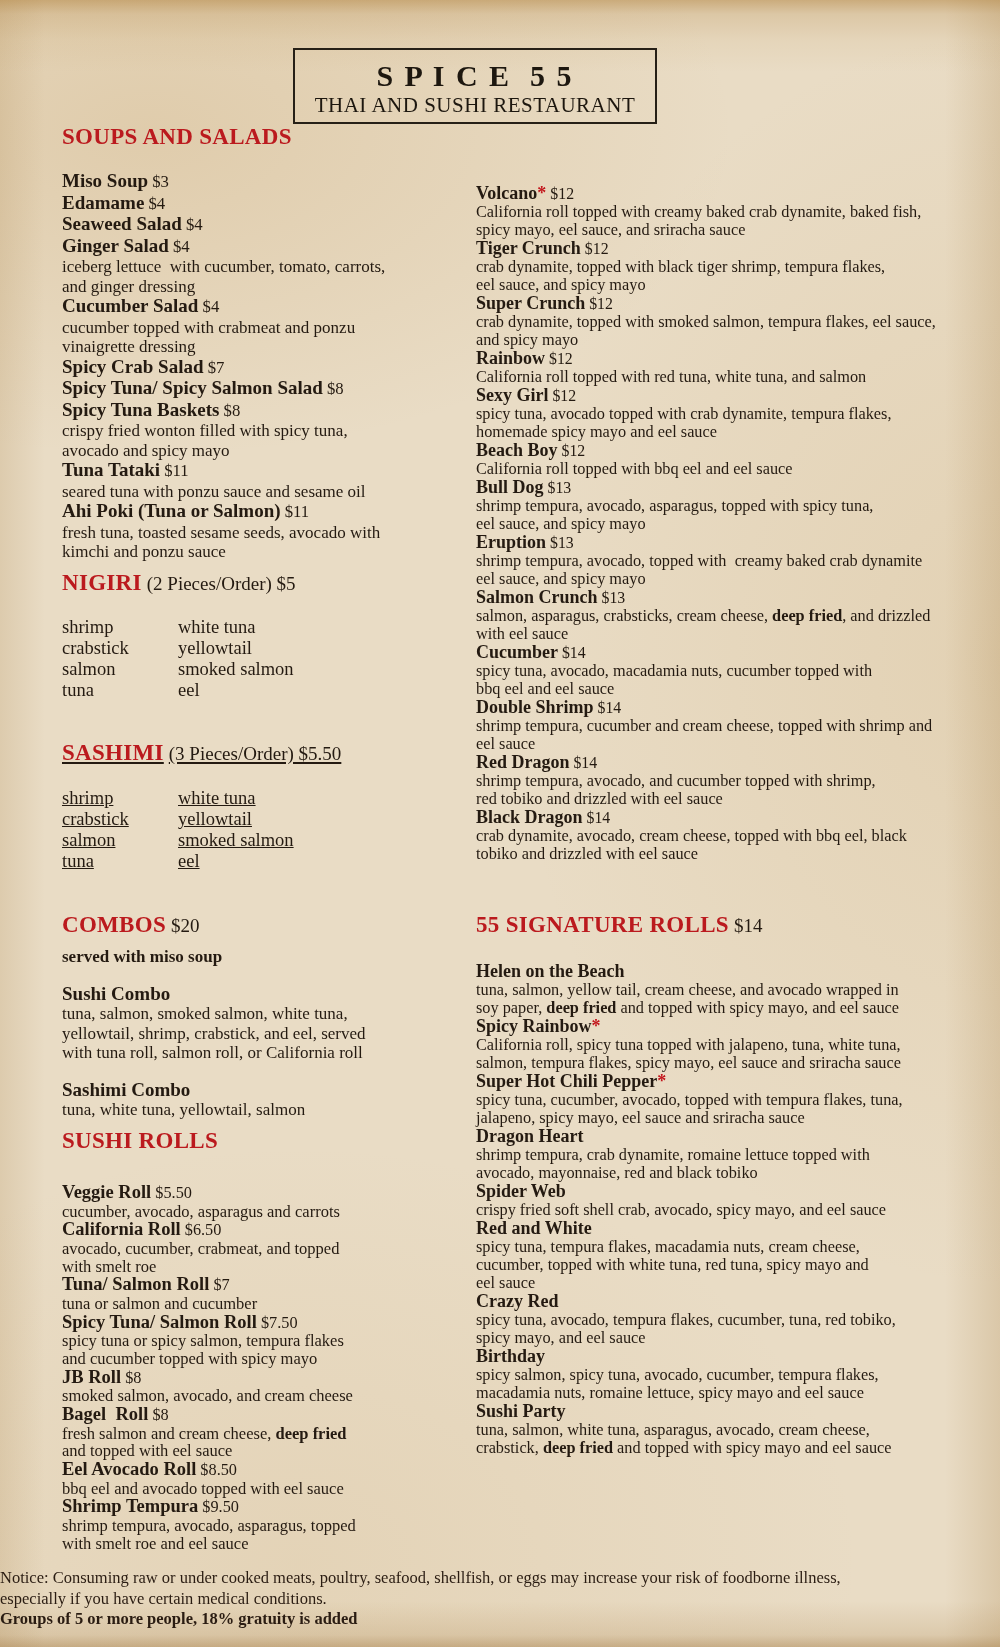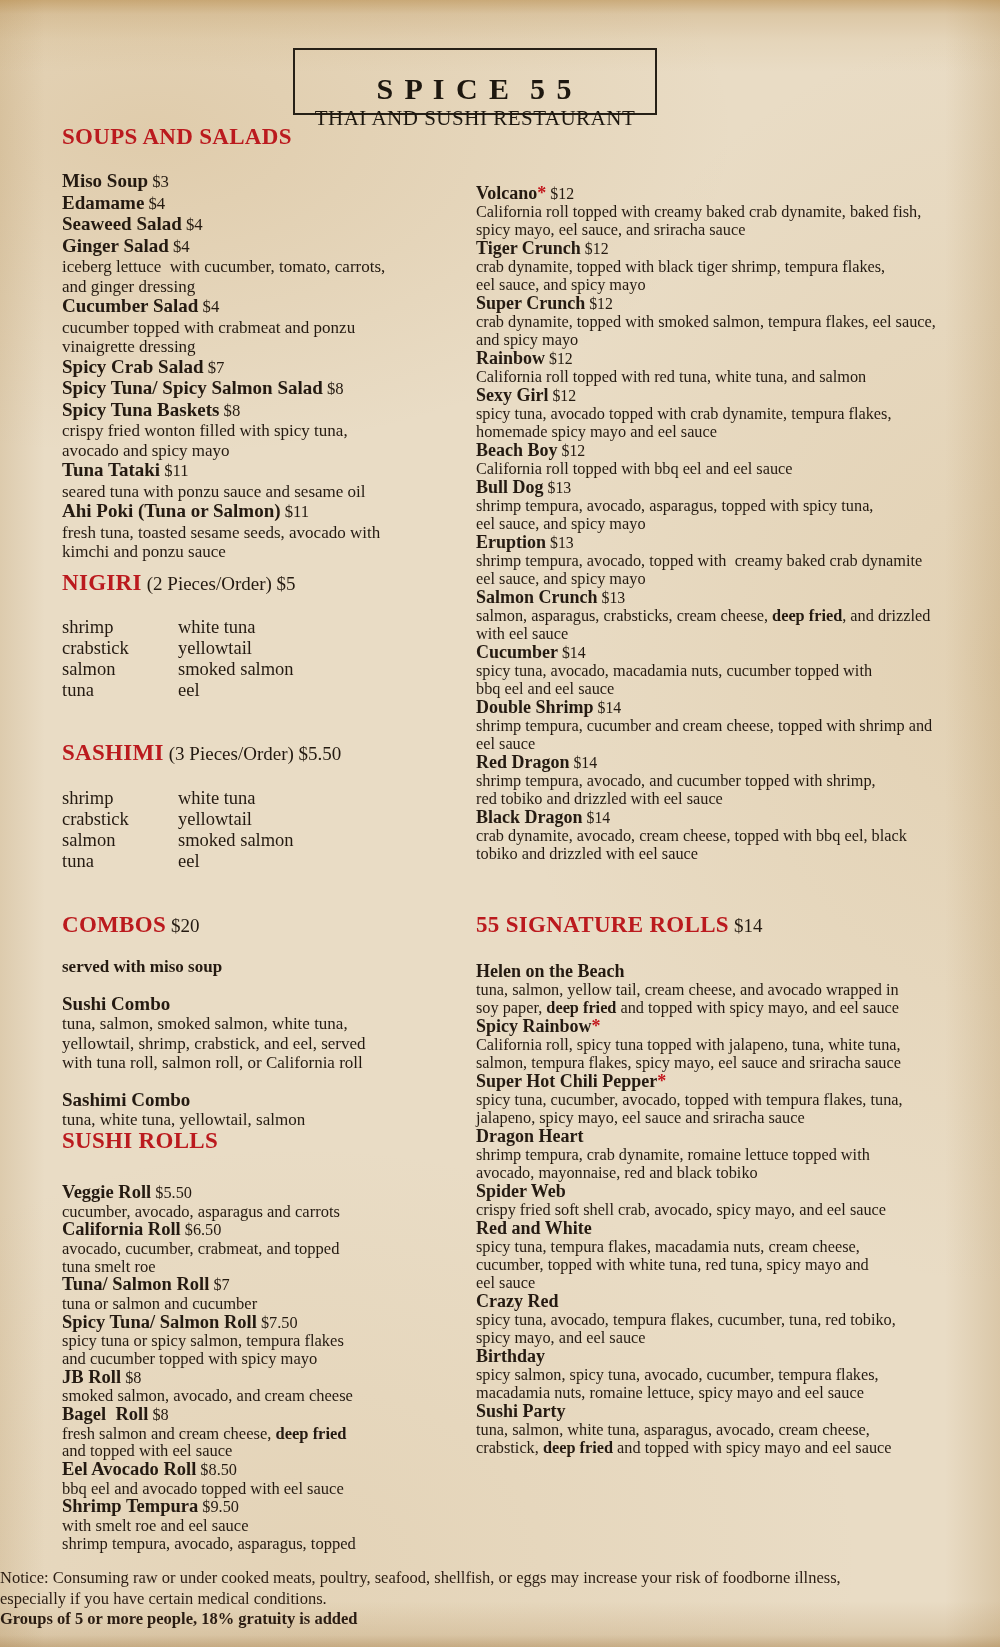--- a/index.html
+++ b/index.html
@@ -15,39 +15,39 @@
       linear-gradient(180deg, rgba(173,124,52,0.50), rgba(173,124,52,0.22) 14px, rgba(190,150,85,0.10) 40px, rgba(190,150,85,0) 72px),
       linear-gradient(0deg, rgba(150,105,45,0.40), rgba(160,118,58,0.18) 12px, rgba(170,135,80,0) 46px),
       linear-gradient(90deg, rgba(165,125,65,0.18), rgba(165,125,65,0) 45px),
       linear-gradient(270deg, rgba(165,125,65,0.22), rgba(165,125,65,0) 55px),
       radial-gradient(900px 500px at 15% 8%, rgba(186,140,70,0.20), transparent 65%),
       radial-gradient(700px 900px at 100% 40%, rgba(196,160,100,0.18), transparent 70%),
       radial-gradient(800px 600px at 30% 95%, rgba(200,165,110,0.16), transparent 70%),
       var(--background,#e9dcc5);
   }
   .title-box{
-    position:absolute;left:293px;top:48px;width:364px;height:67px;
+    position:absolute;left:293px;top:48px;width:364px;height:76px;
     box-sizing:border-box;border:2px solid #262017;
-    text-align:center;padding-top:22px;
+    text-align:center;padding-top:9px;
   }
   .title{margin:0;font-size:30px;font-weight:bold;letter-spacing:2px;line-height:34px;color:#1d170f;white-space:pre;}
   .subtitle{font-size:21px;line-height:25px;letter-spacing:0.5px;color:#1d170f;}
 
   .sec{position:absolute;}
   #sec-soups     {left:62px; top:124px; width:402px;}
   #sec-nigiri    {left:62px; top:570px; width:402px;}
-  #sec-sashimi   {left:62px; top:740px; width:402px;}
+  #sec-sashimi   {left:62px; top:740px; width:402px;text-decoration:underline;}
   #sec-combos    {left:62px; top:912px; width:402px;}
   #sec-sushirolls{left:62px; top:1128px;width:402px;}
   #sec-specialty {left:476px;top:184px; width:520px;}
   #sec-signature {left:476px;top:912px; width:520px;}
 
   .shead{margin:0;font-size:23px;line-height:26px;font-weight:bold;color:var(--heading-red,#bb1a1e);letter-spacing:0.3px;}
   .shead-suffix{font-weight:normal;color:var(--text,#241a11);font-size:19px;margin-left:5px;letter-spacing:0;}
-  .snote{font-size:17px;line-height:20px;font-weight:bold;margin-top:18px;}
+  .snote{font-size:17px;line-height:20px;font-weight:bold;margin-top:8px;}
 
   .items{margin-top:20px;}
   #sec-soups .items{margin-top:21px;}
   #sec-sushirolls .items{margin-top:29px;}
   #sec-signature .items{margin-top:23px;}
   #sec-combos .items{margin-top:4px;}
   #sec-specialty .items{margin-top:0;}
   .spaced .mi{margin-top:17px;}
 
   .nl{font-size:18px;line-height:19px;font-weight:bold;white-space:pre;}
@@ -207,21 +207,21 @@
         <div class="mi">
           <div class="nl"><span class="nm">Veggie Roll</span><span class="pr"> $5.50</span></div>
           <div class="desc">
             <div class="dline"><span>cucumber, avocado, asparagus and carrots</span></div>
           </div>
         </div>
         <div class="mi">
           <div class="nl"><span class="nm">California Roll</span><span class="pr"> $6.50</span></div>
           <div class="desc">
             <div class="dline"><span>avocado, cucumber, crabmeat, and topped</span></div>
-            <div class="dline"><span>tuna smelt roe</span></div>
+            <div class="dline"><span>with smelt roe</span></div>
           </div>
         </div>
         <div class="mi">
           <div class="nl"><span class="nm">Tuna/ Salmon Roll</span><span class="pr"> $7</span></div>
           <div class="desc">
             <div class="dline"><span>tuna or salmon and cucumber</span></div>
           </div>
         </div>
         <div class="mi">
           <div class="nl"><span class="nm">Spicy Tuna/ Salmon Roll</span><span class="pr"> $7.50</span></div>
@@ -245,22 +245,22 @@
         </div>
         <div class="mi">
           <div class="nl"><span class="nm">Eel Avocado Roll</span><span class="pr"> $8.50</span></div>
           <div class="desc">
             <div class="dline"><span>bbq eel and avocado topped with eel sauce</span></div>
           </div>
         </div>
         <div class="mi">
           <div class="nl"><span class="nm">Shrimp Tempura</span><span class="pr"> $9.50</span></div>
           <div class="desc">
+            <div class="dline"><span>shrimp tempura, avocado, asparagus, topped</span></div>
             <div class="dline"><span>with smelt roe and eel sauce</span></div>
-            <div class="dline"><span>shrimp tempura, avocado, asparagus, topped</span></div>
           </div>
         </div>
       </div>
   </section>
 
   <section class="sec" id="sec-specialty">
     <div class="items">
         <div class="mi">
           <div class="nl"><span class="nm">Volcano</span><span class="ast">*</span><span class="pr"> $12</span></div>
           <div class="desc">

